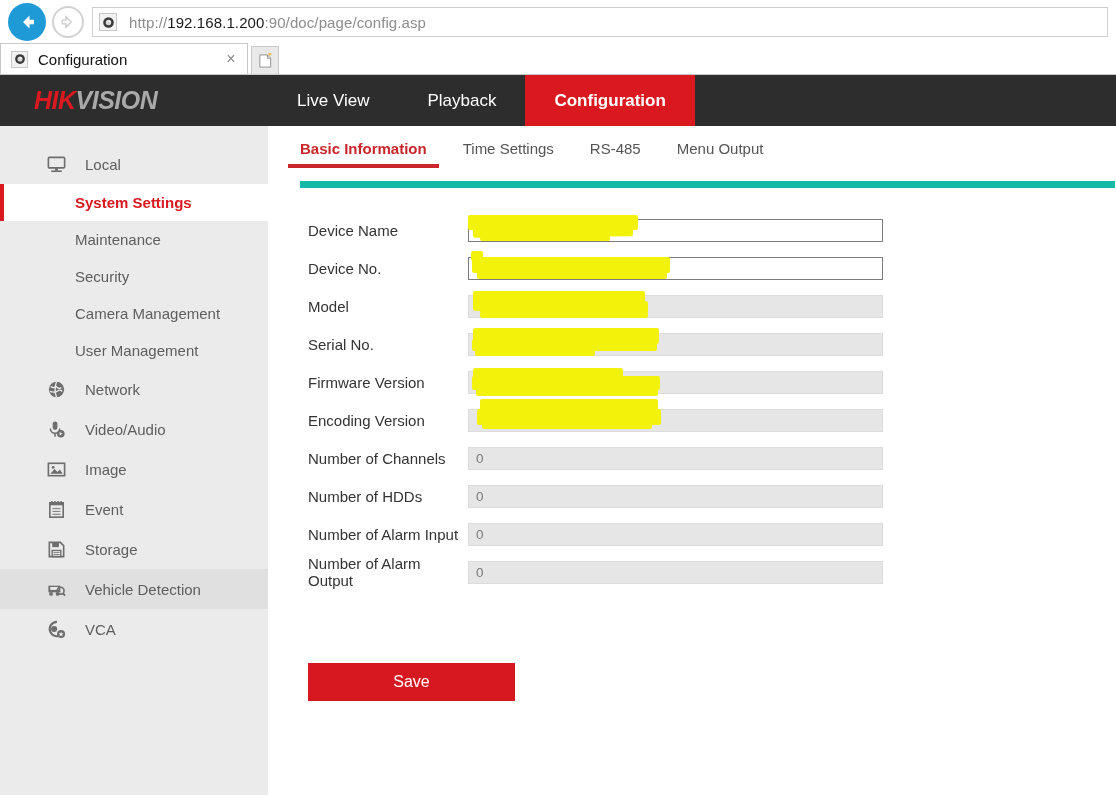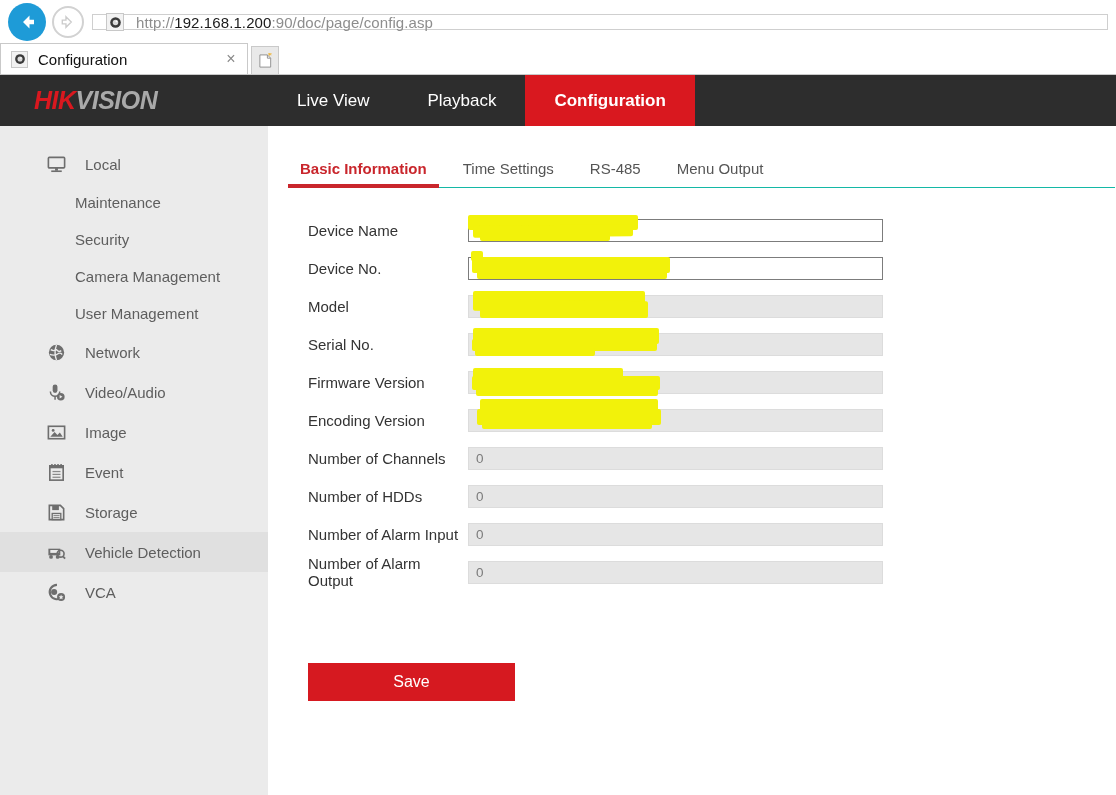--- a/index.html
+++ b/index.html
@@ -24,23 +24,23 @@
     display: flex; align-items: center; justify-content: center;
     margin-left: 4px; cursor: pointer;
   }
   .nav-fwd {
     width: 32px; height: 32px; border-radius: 50%;
     border: 2px solid #d2d2d2; flex: 0 0 32px;
     display: flex; align-items: center; justify-content: center;
     margin-left: 6px; background: #fff;
   }
   .urlbox {
-    flex: 1 1 auto; height: 16px; margin-left: 8px; margin-right: 8px;
+    flex: 1 1 auto; height: 30px; margin-left: 8px; margin-right: 8px;
     border: 1px solid #cfcfcf; background: #ffffff;
-    display: flex; align-items: center; padding: 0 13px;
+    display: flex; align-items: center; padding: 0 6px;
   }
   .url-favicon {
     width: 18px; height: 18px; flex: 0 0 18px;
     border: 1px solid #c8c8c8; background: #f2f2f2;
     display: flex; align-items: center; justify-content: center;
     margin-right: 12px;
   }
   .url-text { font-size: 15px; color: #8d8d8d; white-space: nowrap; letter-spacing: .1px; }
   .url-text .host { color: #1a1a1a; }
 
@@ -120,23 +120,23 @@
   .side-sub.active .slabel { color: #d9181f; font-weight: bold; }
   .side-sub.active::before {
     content: ""; position: absolute; left: 0; top: 0; bottom: 0;
     width: 4px; background: #d9181f;
   }
 
   
   .content { flex: 1 1 auto; background: #ffffff; padding: 0; position: relative; }
 
   .tabs-row {
-    display: flex; align-items: flex-end; height: 48px;
+    display: flex; align-items: flex-start; height: 48px;
     margin-left: 32px; margin-top: 14px;
-    border-bottom: 1px solid #14b8a6; width: 815px;
+    border-bottom: 7px solid #14b8a6; width: 815px;
   }
   .ctab {
     font-size: 15px; color: #555; padding: 0 0 10px 0;
     margin-right: 36px; cursor: pointer; position: relative;
     white-space: nowrap;
   }
   .ctab.active { color: #c9262c; font-weight: bold; }
   .ctab.active::after {
     content: ""; position: absolute; left: -12px; right: -12px; bottom: -1px;
     height: 4px; background: #c9262c;
@@ -243,20 +243,23 @@
         <svg width="21" height="21" viewBox="0 0 22 22">
           <rect x="2.5" y="3.5" width="17" height="11" rx="1" fill="none" stroke="#6e6e6e" stroke-width="1.7"></rect>
           <rect x="9.5" y="14.5" width="3" height="3" fill="#6e6e6e"></rect>
           <rect x="5.5" y="17.2" width="11" height="1.7" fill="#6e6e6e"></rect>
         </svg>
       </span>
       <span class="slabel">Local</span>
     </div>
 
 
+    <div class="side-sub active">
+      <span class="slabel">System Settings</span>
+    </div>
     <div class="side-sub">
       <span class="slabel">Maintenance</span>
     </div>
     <div class="side-sub">
       <span class="slabel">Security</span>
     </div>
     <div class="side-sub">
       <span class="slabel">Camera Management</span>
     </div>
     <div class="side-sub">

